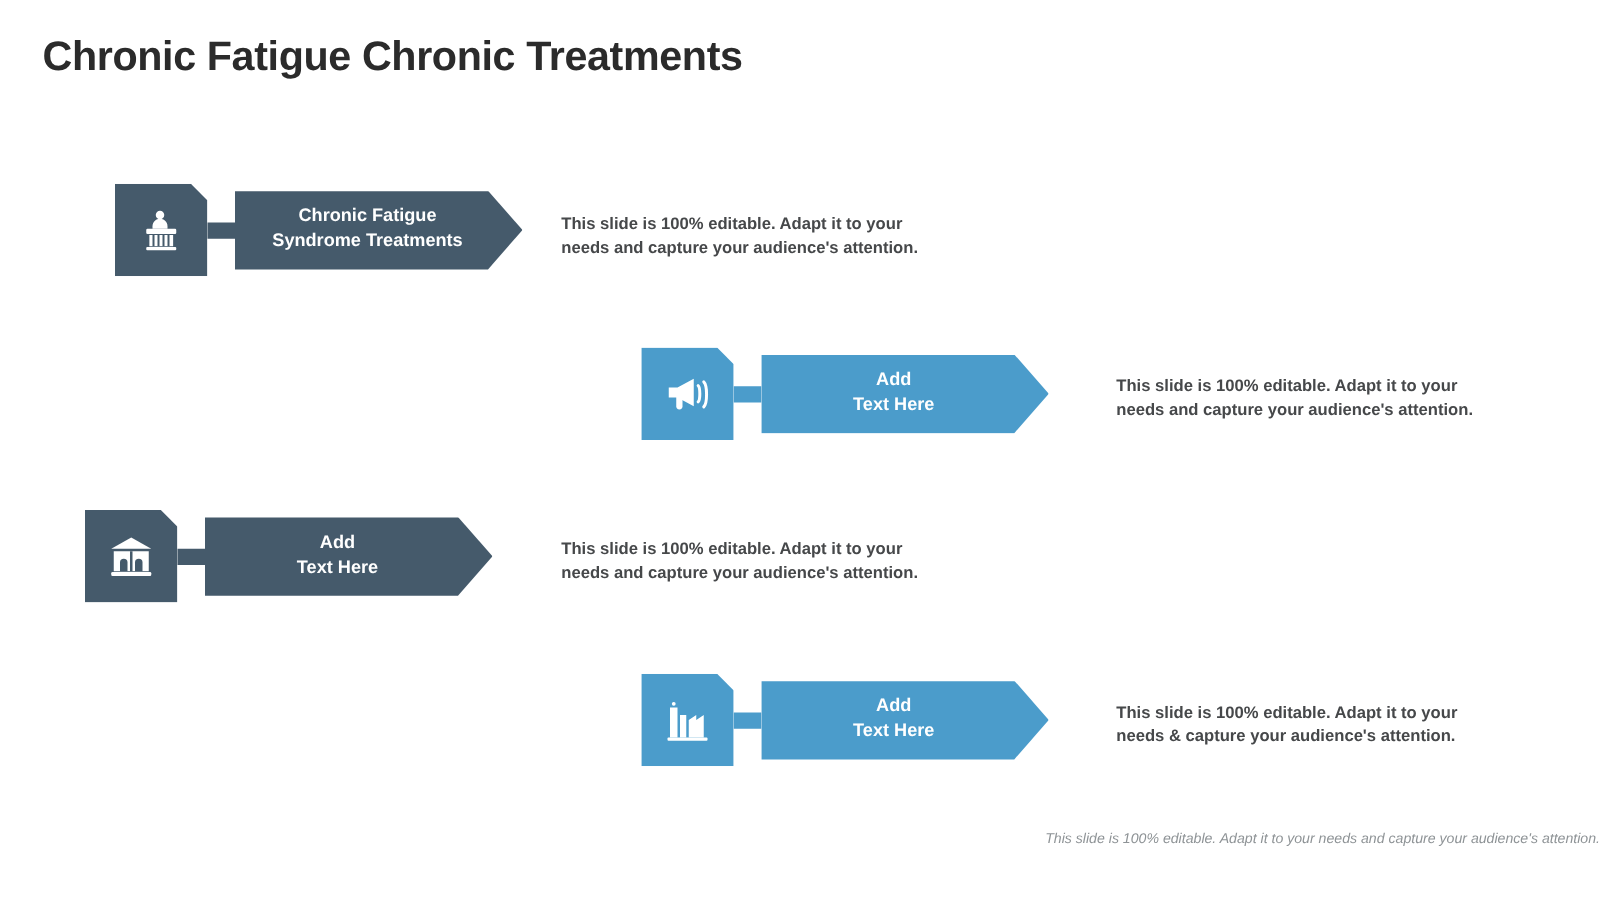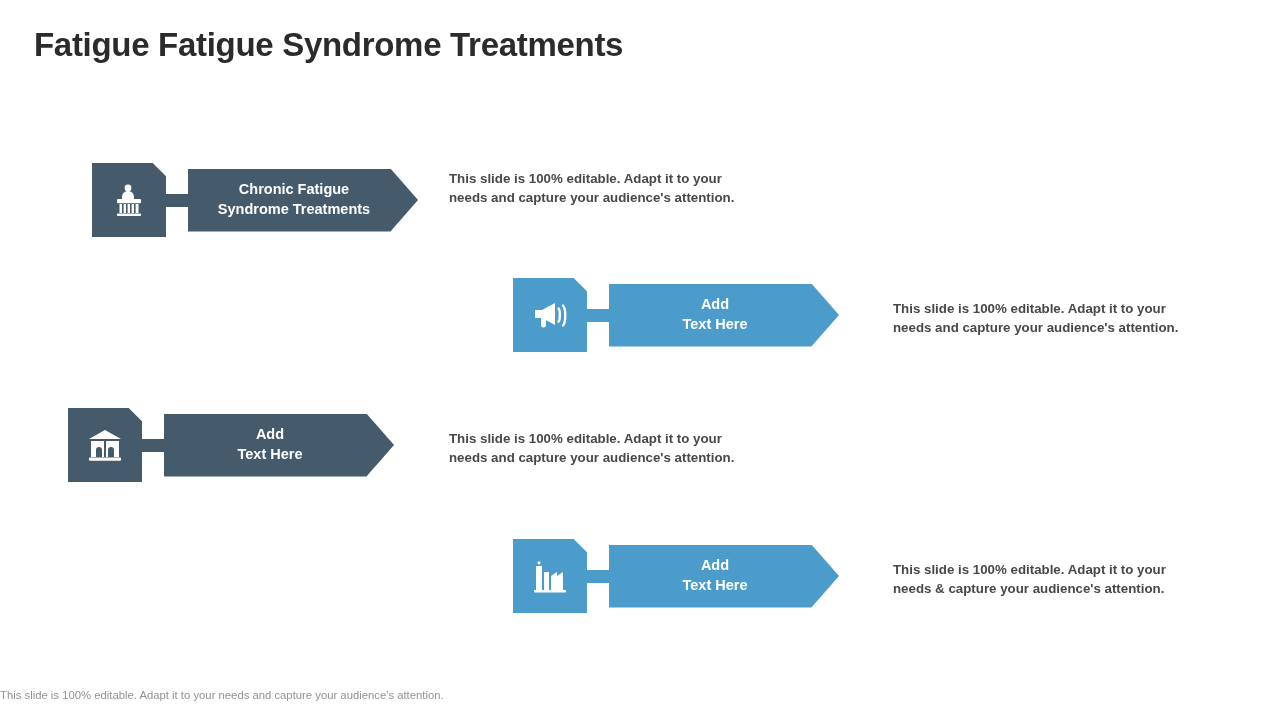--- a/index.html
+++ b/index.html
@@ -88,32 +88,33 @@
     line-height: 1.42;
     width: 300px;
     font-weight: bold;
   }
 
   
   .footer {
     position: absolute;
     left: 0;
     right: 0;
-    top: 689px;
-    text-align: left;
+    top: 665px;
+    text-align: right;
     font-size: 11.3px;
     color: #8e9396;
+    font-style: italic;
   }
 </style>
 </head>
 <body>
 
-<div class="slide-title">Fatigue Fatigue Syndrome Treatments</div>
-
-<div class="row" style="left:68px; top:164px;padding-left:24px;">
+<div class="slide-title">Chronic Fatigue Chronic Treatments</div>
+
+<div class="row" style="left:68px; top:148px;padding-left:24px;">
   <div class="badge dark">
     <svg width="40" height="40" viewBox="0 0 40 40" aria-hidden="true">
 
       <circle cx="19" cy="8" r="3.4" fill="#ffffff"></circle>
       <path d="M13 17c0-3.4 2.7-6 6-6s6 2.6 6 6v2H13z" fill="#ffffff"></path>
 
       <rect x="8" y="19" width="24" height="4.2" rx="1" fill="#ffffff"></rect>
 
       <rect x="10.5" y="24" width="19" height="9" fill="#ffffff"></rect>
       <rect x="13" y="24" width="1.6" height="9" fill="#455A6B"></rect>

